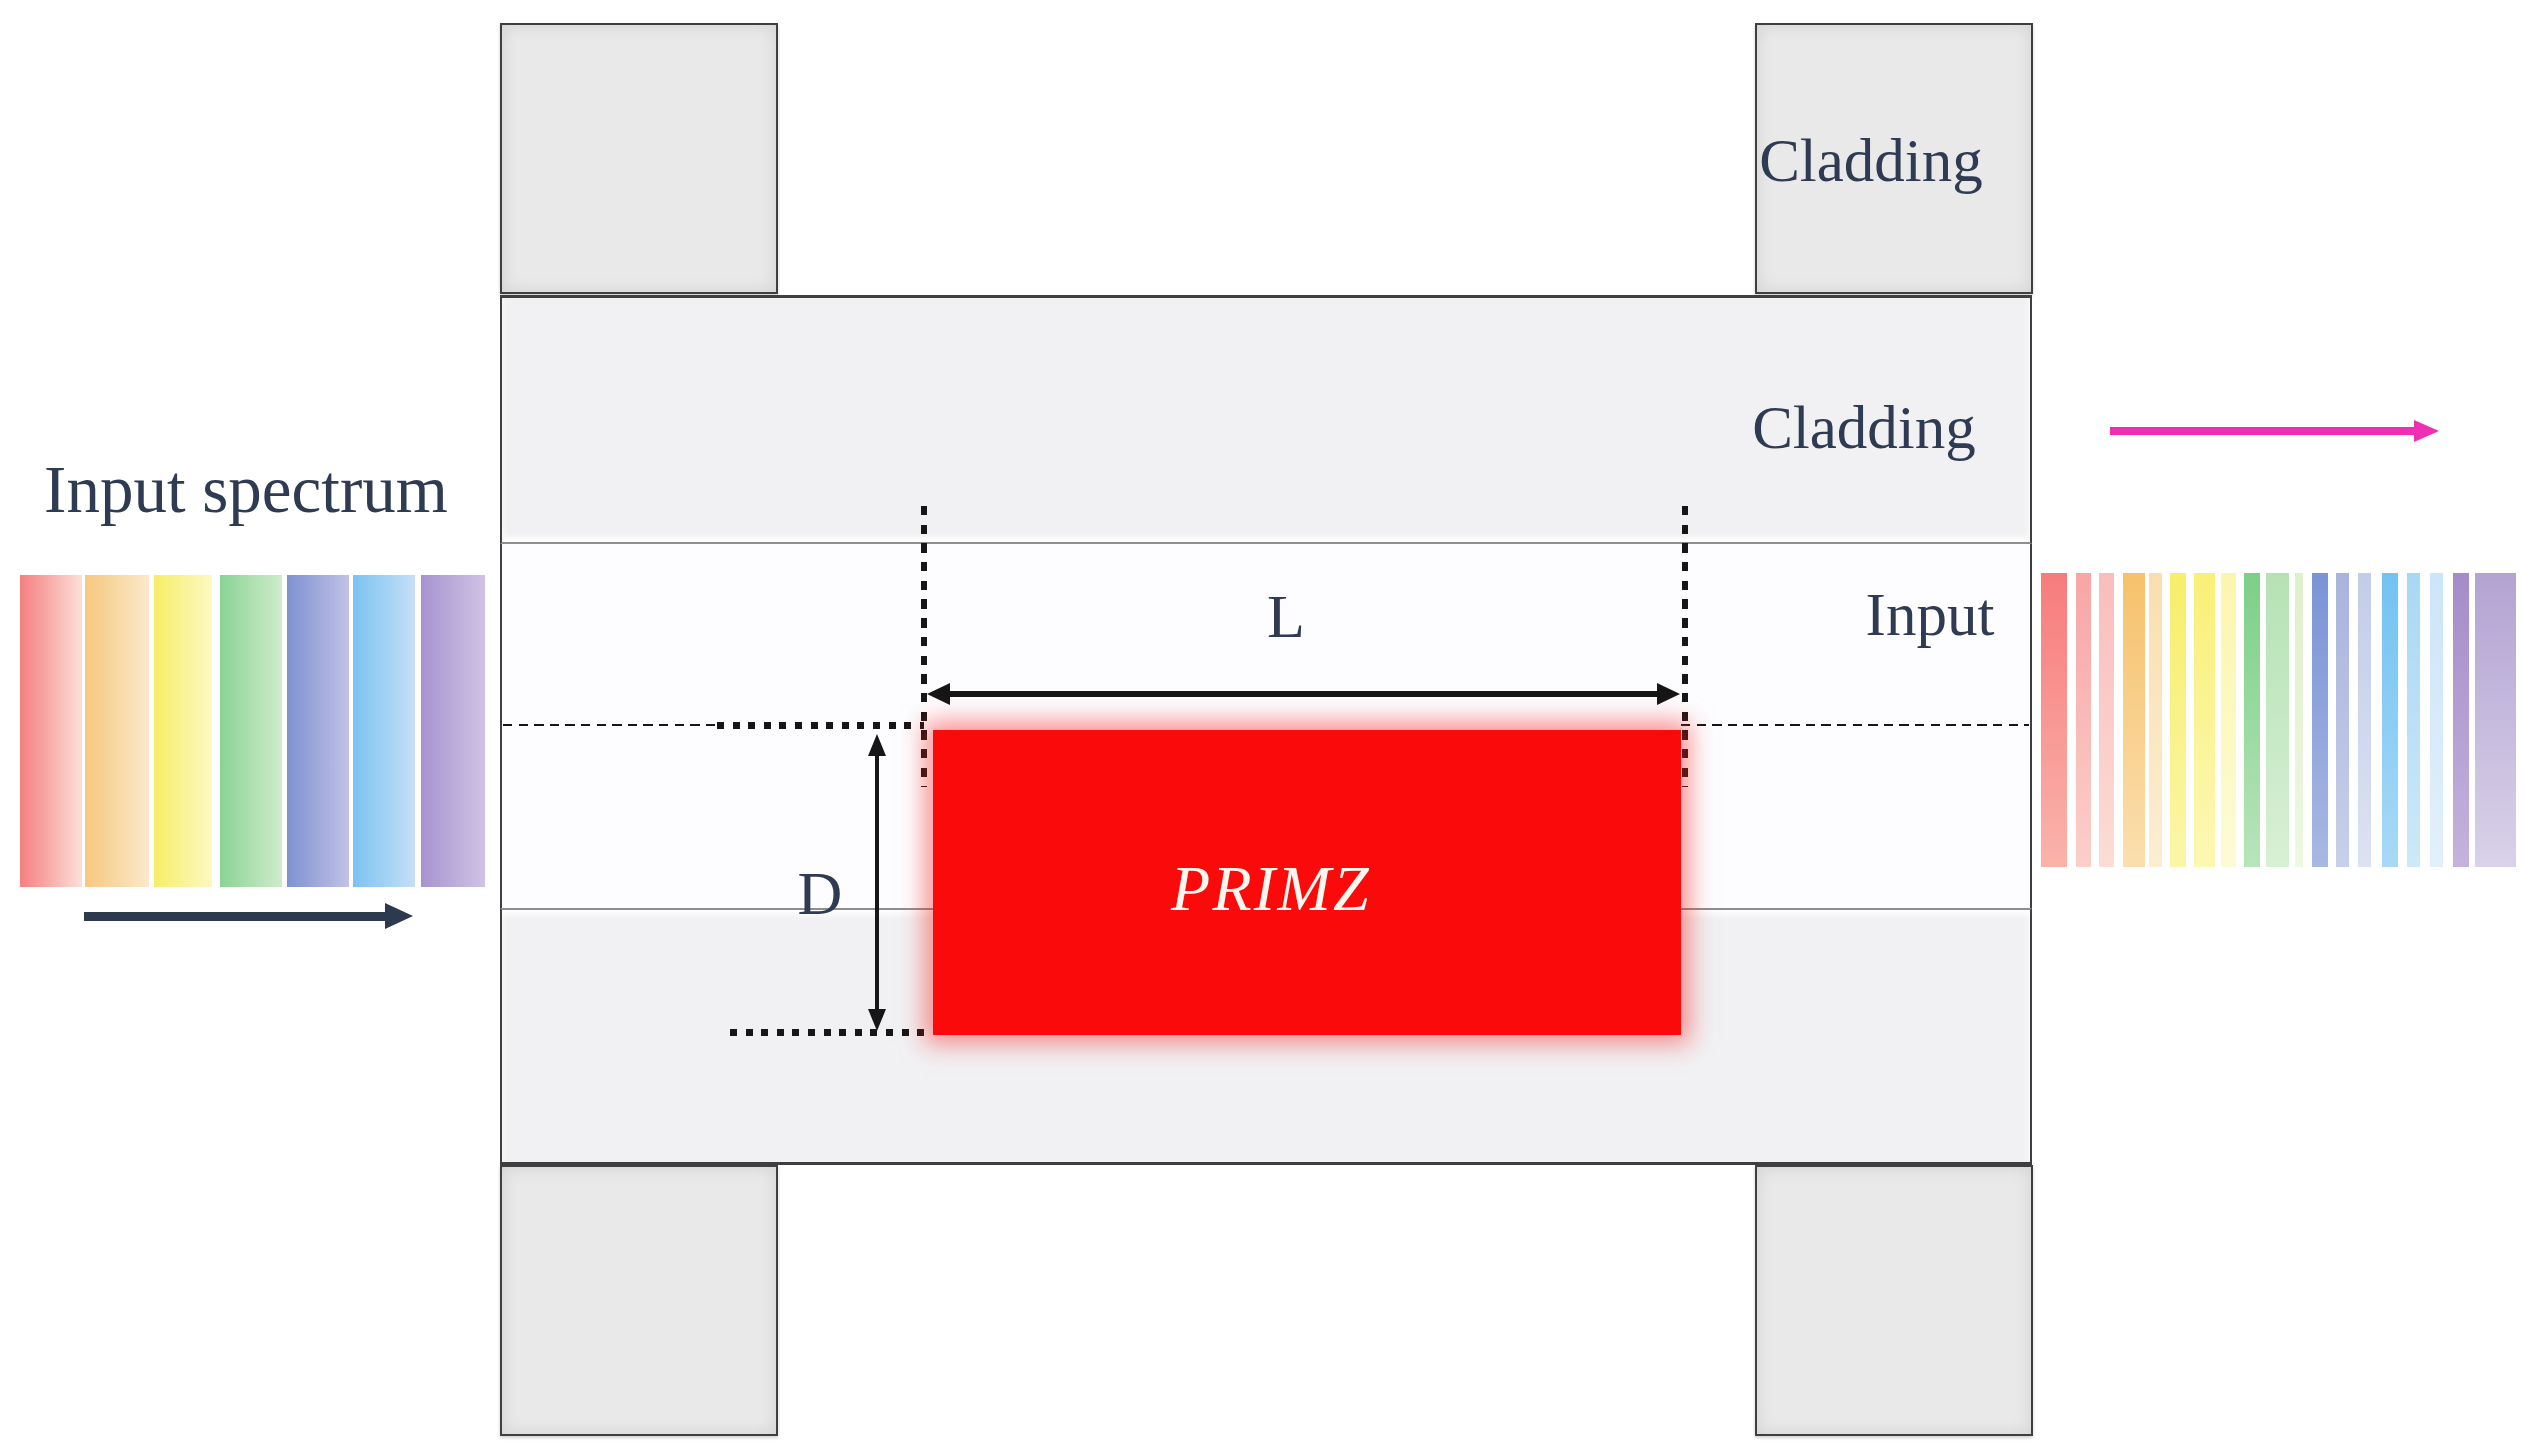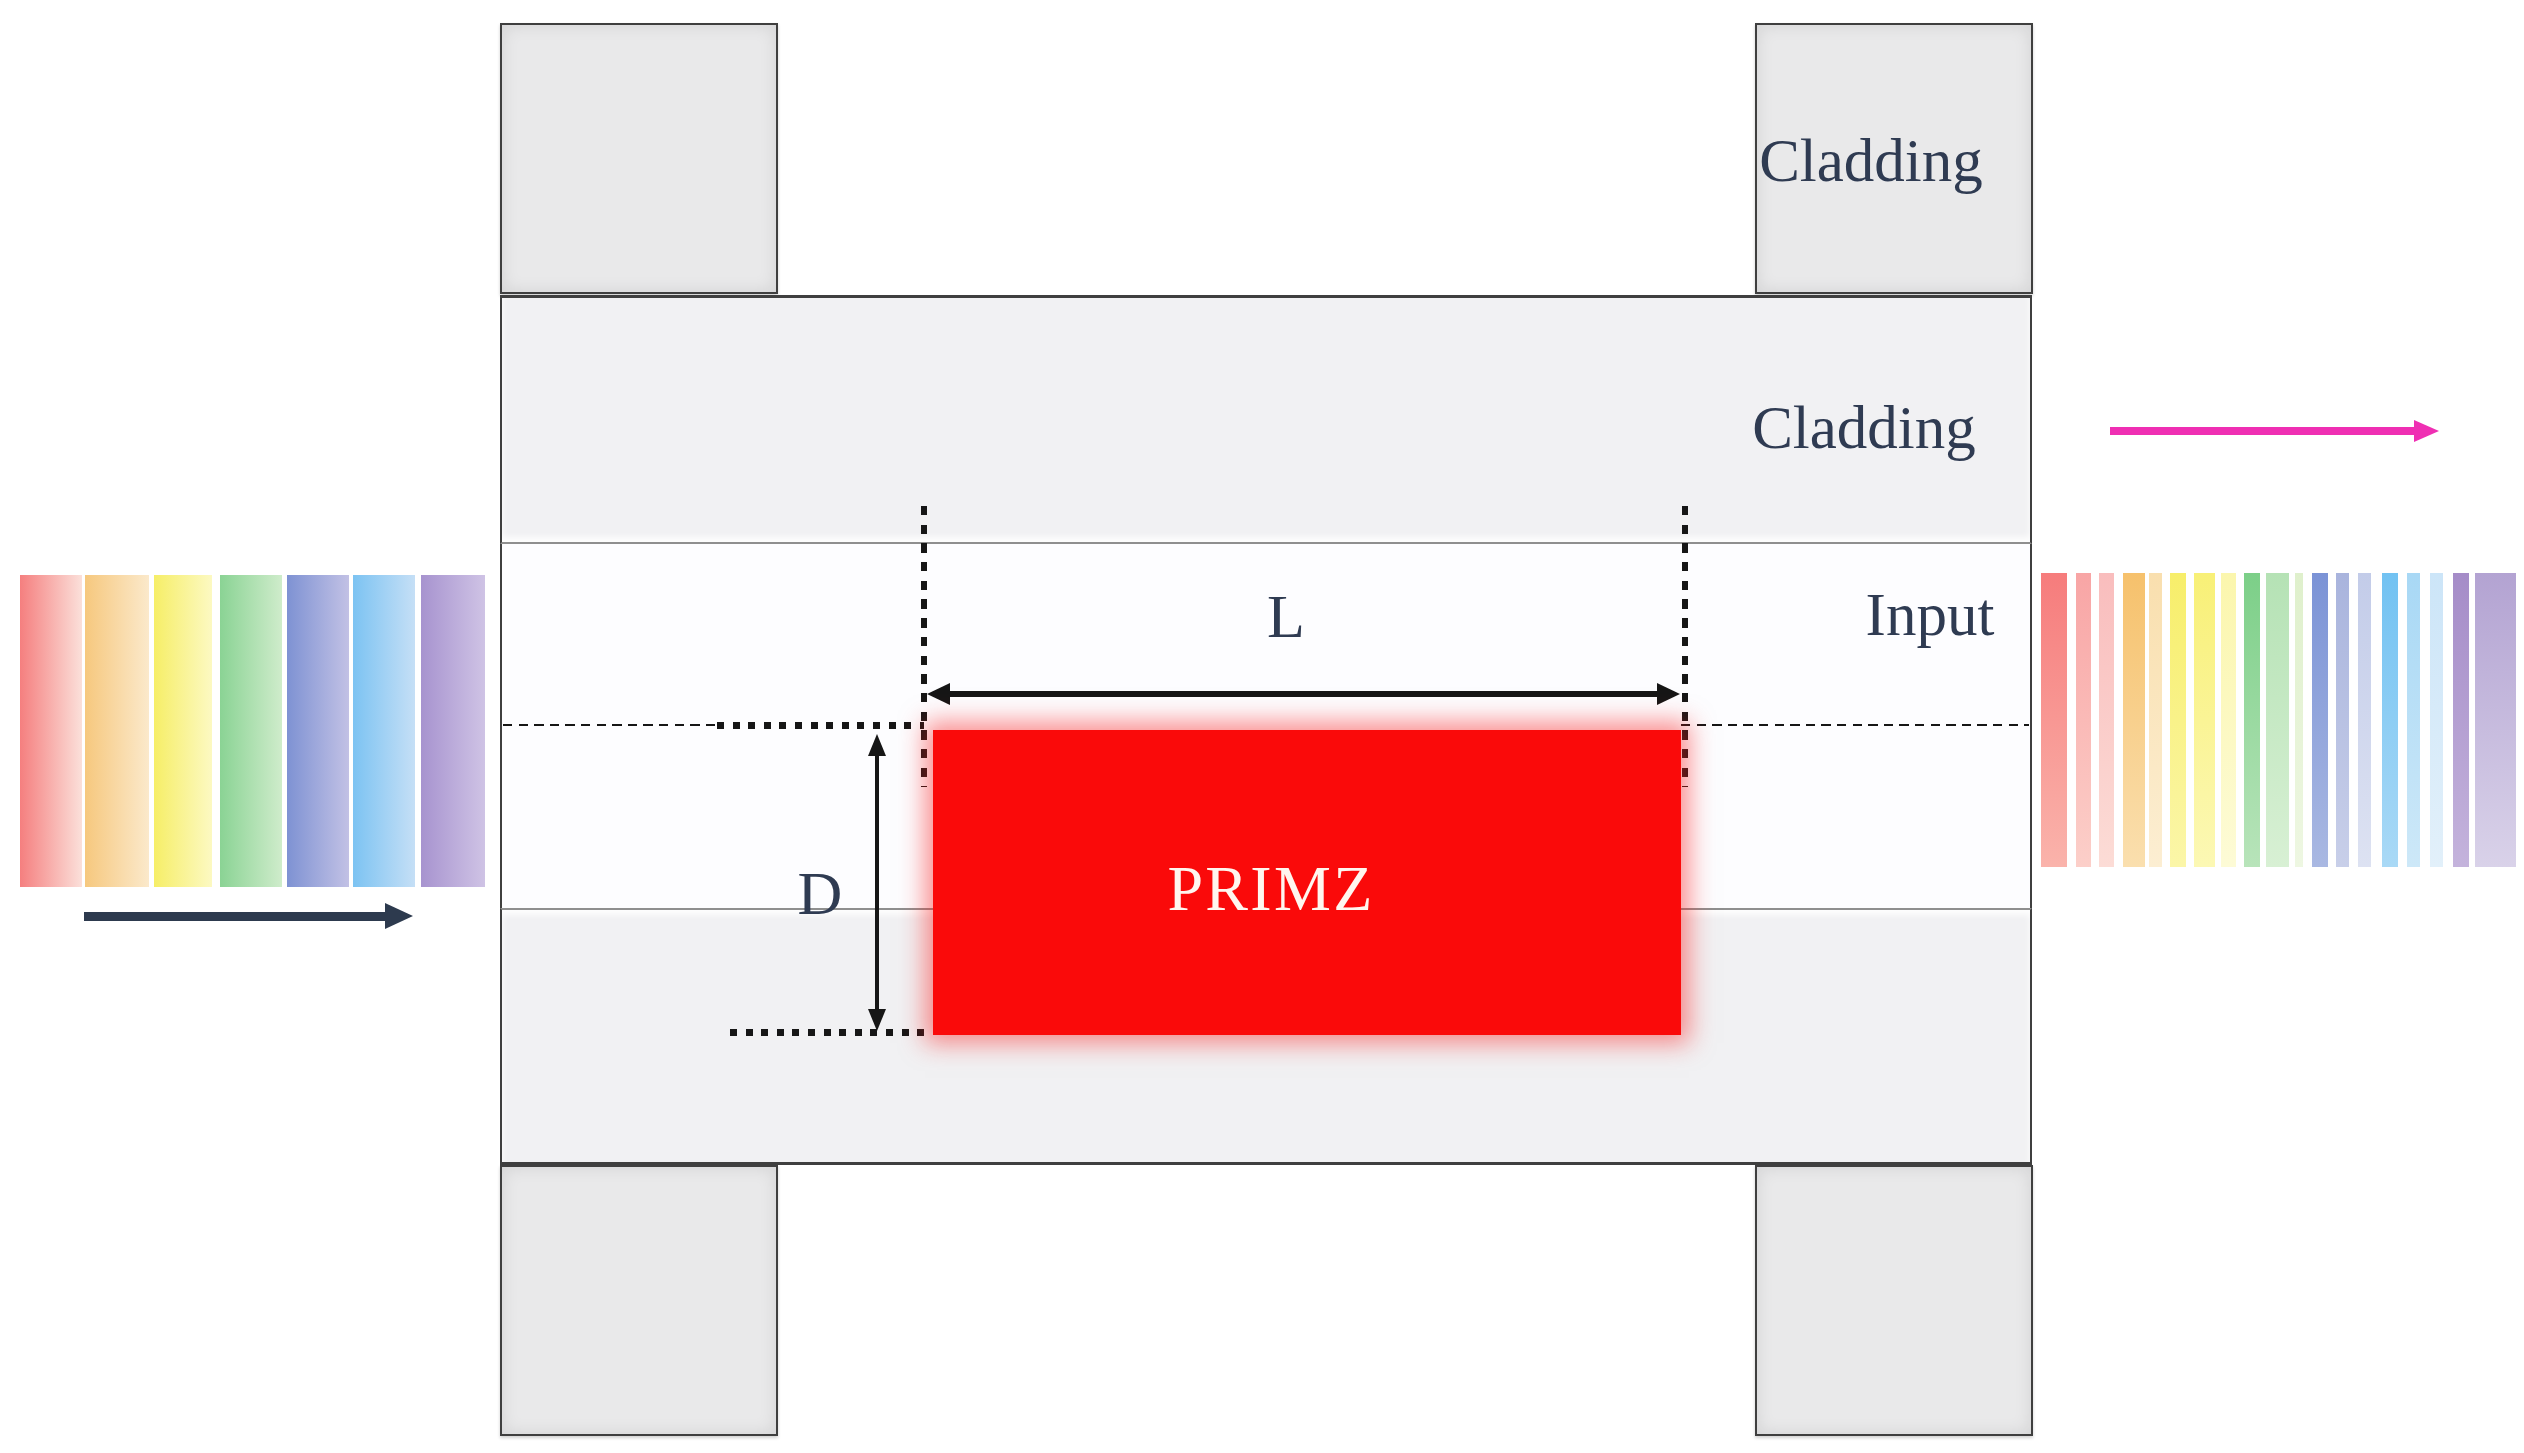--- a/index.html
+++ b/index.html
@@ -45,21 +45,21 @@
       background:repeating-linear-gradient(90deg,var(--c-line,#161616) 0 9.4px,transparent 9.4px 15.6px);}
   .dot-h{position:absolute;height:7px;
       background:repeating-linear-gradient(90deg,var(--c-line,#161616) 0 7px,transparent 7px 15.6px);}
   .dot-v{position:absolute;width:5.5px;
       background:repeating-linear-gradient(180deg,var(--c-line,#161616) 0 9.4px,transparent 9.4px 18.7px);}
 
   
   .device{position:absolute;left:933px;top:730px;width:748px;height:305px;
       background:var(--c-device,#fa0a0a);
       box-shadow:0 0 23.4px 7.8px rgba(250,30,30,.50);}
-  .device-label{color:var(--c-device_text,#fff6ef);letter-spacing:2.3px;}
+  .device-label{color:var(--c-device_text,#fff6ef);letter-spacing:2.3px;font-style:italic;}
 </style>
 </head>
 <body>
 
 <div class="canvas">
 
   <div class="coating-block" style="left:500px;top:23.4px;"></div>
   <div class="coating-block" style="left:1755px;top:23.4px;"></div>
   <div class="coating-block" style="left:500px;top:1165px;"></div>
   <div class="coating-block" style="left:1755px;top:1165px;"></div>
@@ -85,20 +85,21 @@
   <div class="lbl" style="left:1286px;top:616px;font-size:62px;">L</div>
 
   <div class="shaft-h" style="left:875px;top:741px;width:3.9px;height:282px;background:var(--c-line);"></div>
   <div class="tri" style="left:868px;top:734px;border-left:9.4px solid transparent;border-right:9.4px solid transparent;border-bottom:22px solid var(--c-line);"></div>
   <div class="tri" style="left:868px;top:1009px;border-left:9.4px solid transparent;border-right:9.4px solid transparent;border-top:22px solid var(--c-line);"></div>
   <div class="lbl" style="left:820px;top:893px;font-size:62px;">D</div>
 
   <div class="device"></div>
   <div class="lbl device-label" style="left:1271px;top:889px;font-size:64px;">PRIMZ</div>
 
+  <div class="lbl" style="left:246px;top:489px;font-size:67px;">Input spectrum</div>
   <div class="bars" style="left:19.5px;top:575px;width:468px;height:312px;">
       <div class="bar" style="left: 0px; width: 62px; background: linear-gradient(to right, rgb(245, 127, 127), rgb(251, 224, 218));"></div>
       <div class="bar" style="left: 65px; width: 64px; background: linear-gradient(to right, rgb(246, 200, 126), rgb(251, 233, 203));"></div>
       <div class="bar" style="left: 134px; width: 58px; background: linear-gradient(to right, rgb(246, 238, 103), rgb(252, 249, 194));"></div>
       <div class="bar" style="left: 200px; width: 62px; background: linear-gradient(to right, rgb(138, 211, 148), rgb(207, 236, 203));"></div>
       <div class="bar" style="left: 267px; width: 62px; background: linear-gradient(to right, rgb(126, 146, 211), rgb(194, 193, 229));"></div>
       <div class="bar" style="left: 333px; width: 62px; background: linear-gradient(to right, rgb(124, 195, 242), rgb(197, 223, 246));"></div>
       <div class="bar" style="left: 401px; width: 64px; background: linear-gradient(to right, rgb(167, 147, 207), rgb(207, 195, 229));"></div>
     </div>
   <div class="shaft-h" style="left:84px;top:912px;width:304px;height:8.6px;background:var(--c-input_arrow);"></div>

